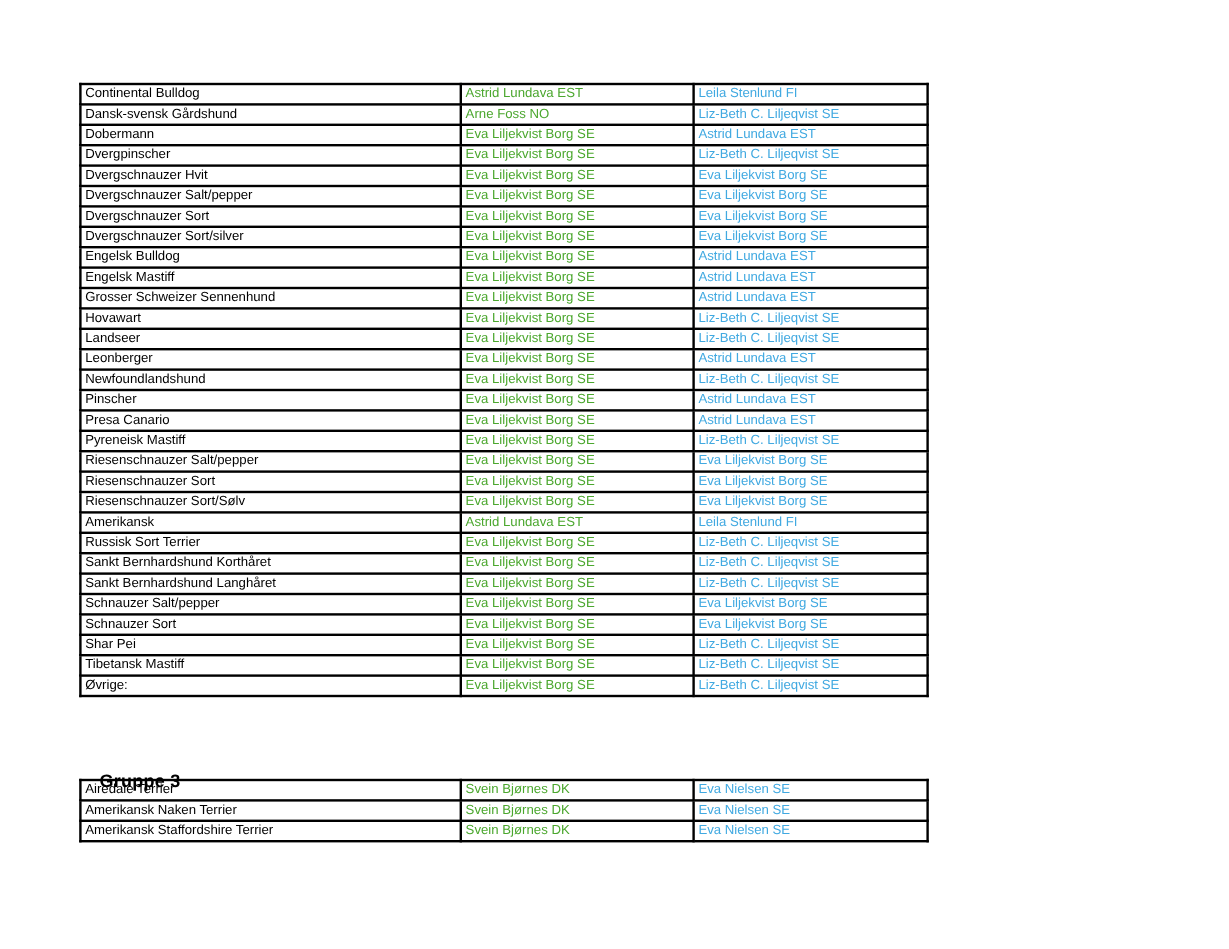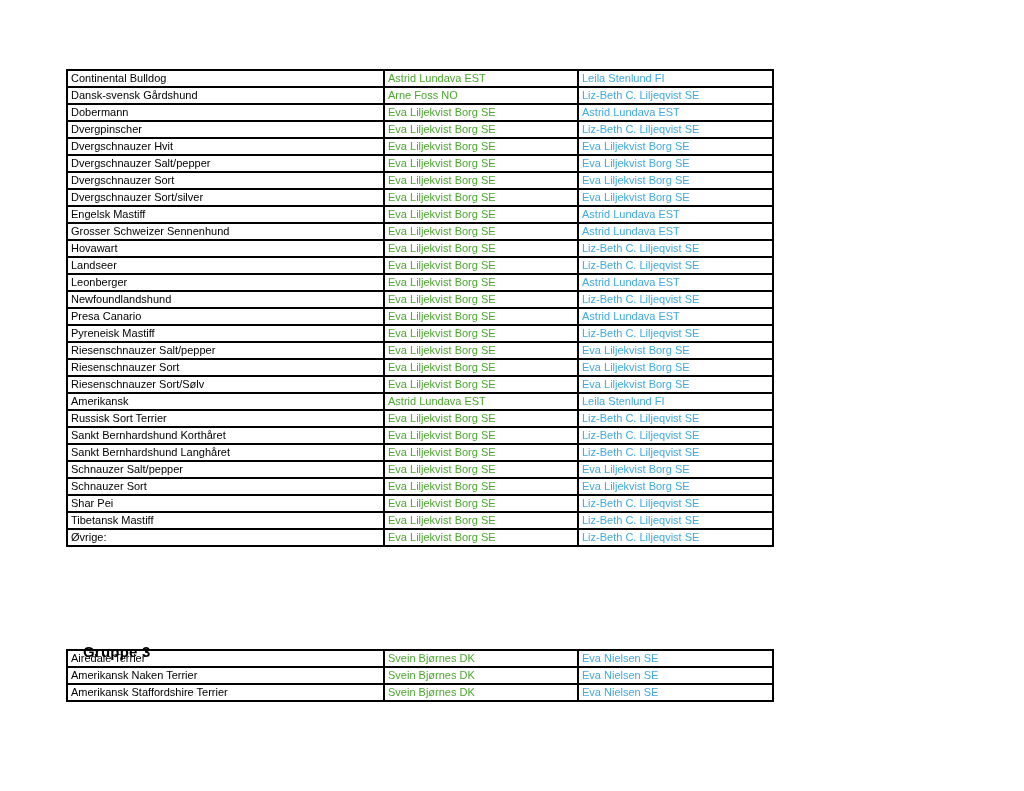--- a/index.html
+++ b/index.html
@@ -89,20 +89,25 @@
           <td class="col-breed">Dvergschnauzer Sort</td>
           <td class="col-judge1">Eva Liljekvist Borg SE</td>
           <td class="col-judge2">Eva Liljekvist Borg SE</td>
         </tr>
         <tr>
           <td class="col-breed">Dvergschnauzer Sort/silver</td>
           <td class="col-judge1">Eva Liljekvist Borg SE</td>
           <td class="col-judge2">Eva Liljekvist Borg SE</td>
         </tr>
         <tr>
+          <td class="col-breed">Engelsk Bulldog</td>
+          <td class="col-judge1">Eva Liljekvist Borg SE</td>
+          <td class="col-judge2">Astrid Lundava EST</td>
+        </tr>
+        <tr>
           <td class="col-breed">Engelsk Mastiff</td>
           <td class="col-judge1">Eva Liljekvist Borg SE</td>
           <td class="col-judge2">Astrid Lundava EST</td>
         </tr>
         <tr>
           <td class="col-breed">Grosser Schweizer Sennenhund</td>
           <td class="col-judge1">Eva Liljekvist Borg SE</td>
           <td class="col-judge2">Astrid Lundava EST</td>
         </tr>
         <tr>
@@ -117,20 +122,25 @@
         </tr>
         <tr>
           <td class="col-breed">Leonberger</td>
           <td class="col-judge1">Eva Liljekvist Borg SE</td>
           <td class="col-judge2">Astrid Lundava EST</td>
         </tr>
         <tr>
           <td class="col-breed">Newfoundlandshund</td>
           <td class="col-judge1">Eva Liljekvist Borg SE</td>
           <td class="col-judge2">Liz-Beth C. Liljeqvist SE</td>
+        </tr>
+        <tr>
+          <td class="col-breed">Pinscher</td>
+          <td class="col-judge1">Eva Liljekvist Borg SE</td>
+          <td class="col-judge2">Astrid Lundava EST</td>
         </tr>
         <tr>
           <td class="col-breed">Presa Canario</td>
           <td class="col-judge1">Eva Liljekvist Borg SE</td>
           <td class="col-judge2">Astrid Lundava EST</td>
         </tr>
         <tr>
           <td class="col-breed">Pyreneisk Mastiff</td>
           <td class="col-judge1">Eva Liljekvist Borg SE</td>
           <td class="col-judge2">Liz-Beth C. Liljeqvist SE</td>

